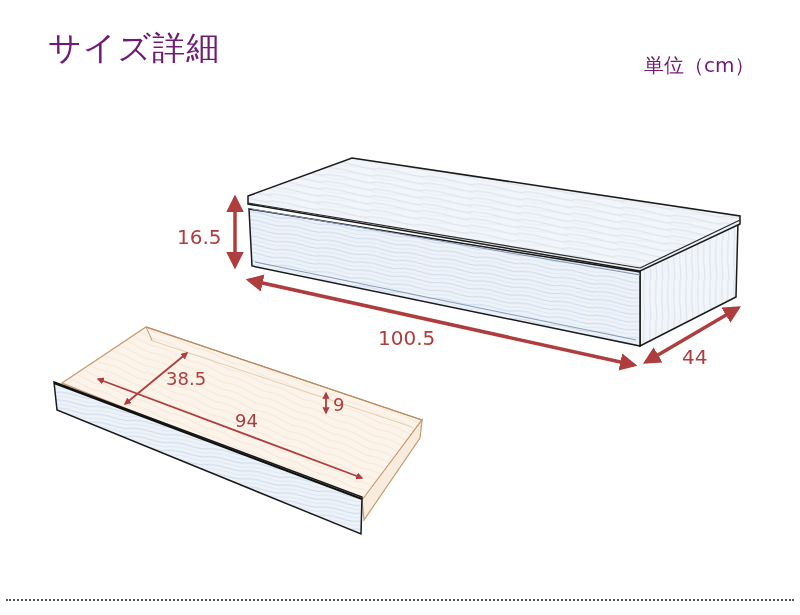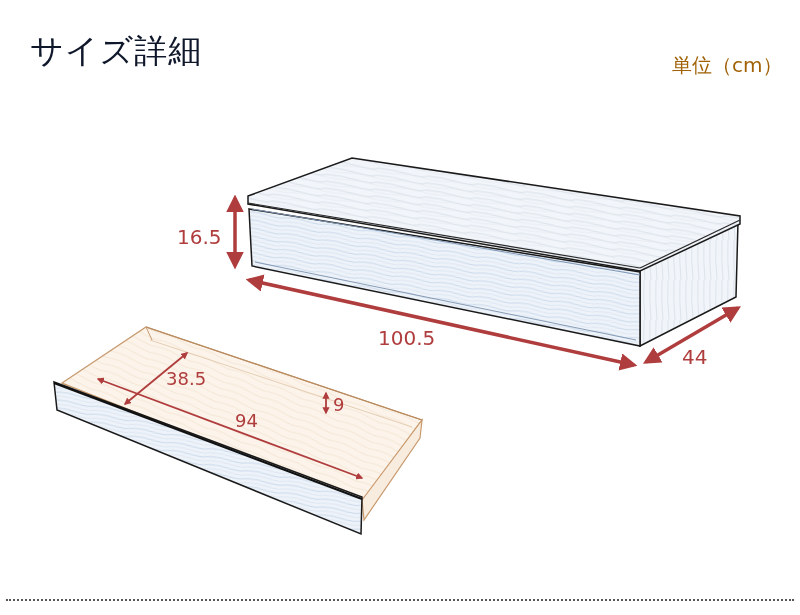--- a/index.html
+++ b/index.html
@@ -1,20 +1,20 @@
 <!DOCTYPE html>
 <html><head>
 <meta charset="utf-8">
 <style>
   html, body { margin: 0; padding: 0; background: #ffffff; }
   body { width: 800px; height: 615px; position: relative; overflow: hidden;
          font-family: "DejaVu Sans", sans-serif; }
-  .title { position: absolute; left: 30px; top: 34px; font-size: 33px; color: #0f172a;
-           letter-spacing: 1px; line-height: 1; }
-  .unit { position: absolute; left: 672px; top: 55px; font-size: 20px; color: #a16207; line-height: 1; }
+  .title { position: absolute; left: 48px; top: 34px; font-size: 33px; color: #701a75;
+           letter-spacing: 1px; line-height: 1; font-family: Liberation Mono, monospace; }
+  .unit { position: absolute; left: 644px; top: 55px; font-size: 20px; color: #701a75; line-height: 1; }
   svg.canvas { position: absolute; left: 0; top: 0; }
   .dim { font-family: "DejaVu Sans", sans-serif; fill: #b03d3d; }
   .divider { position: absolute; left: 6px; right: 6px; top: 599px; height: 0;
              border-top: 2px dotted #555; }
 </style>
 </head>
 <body>
 
 <div class="title">サイズ詳細</div>
 <div class="unit">単位（cm）</div>

